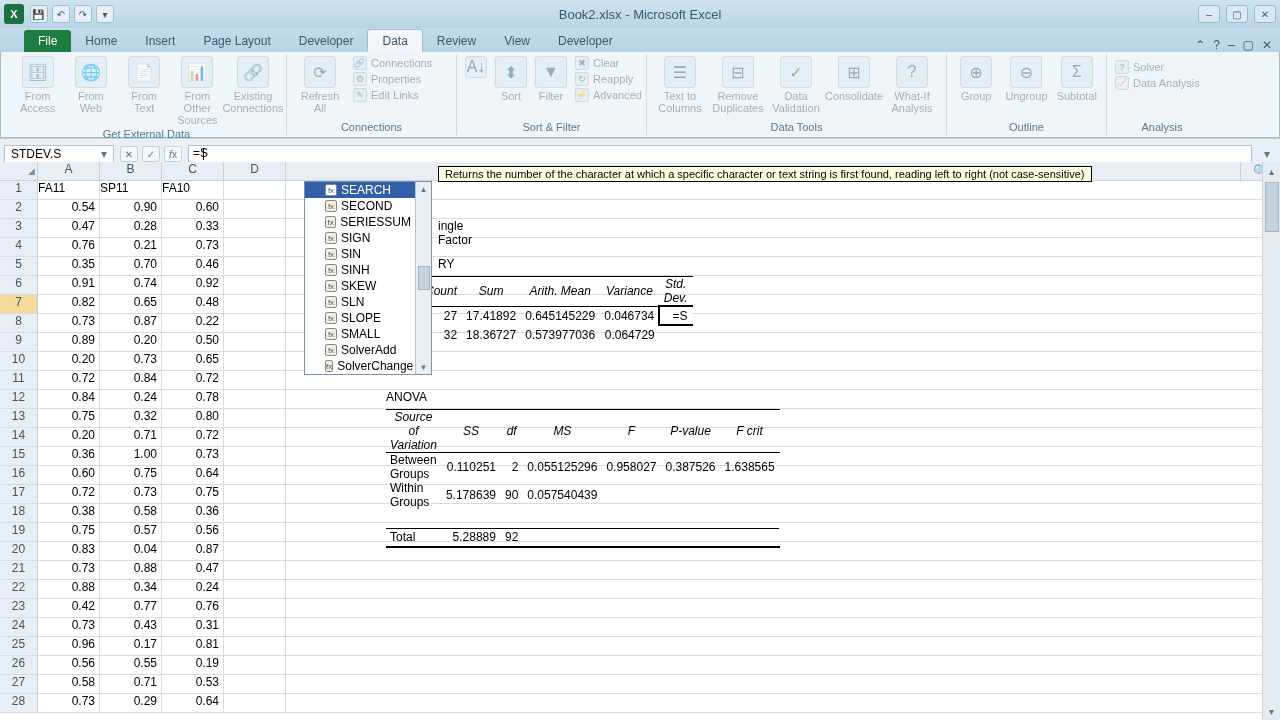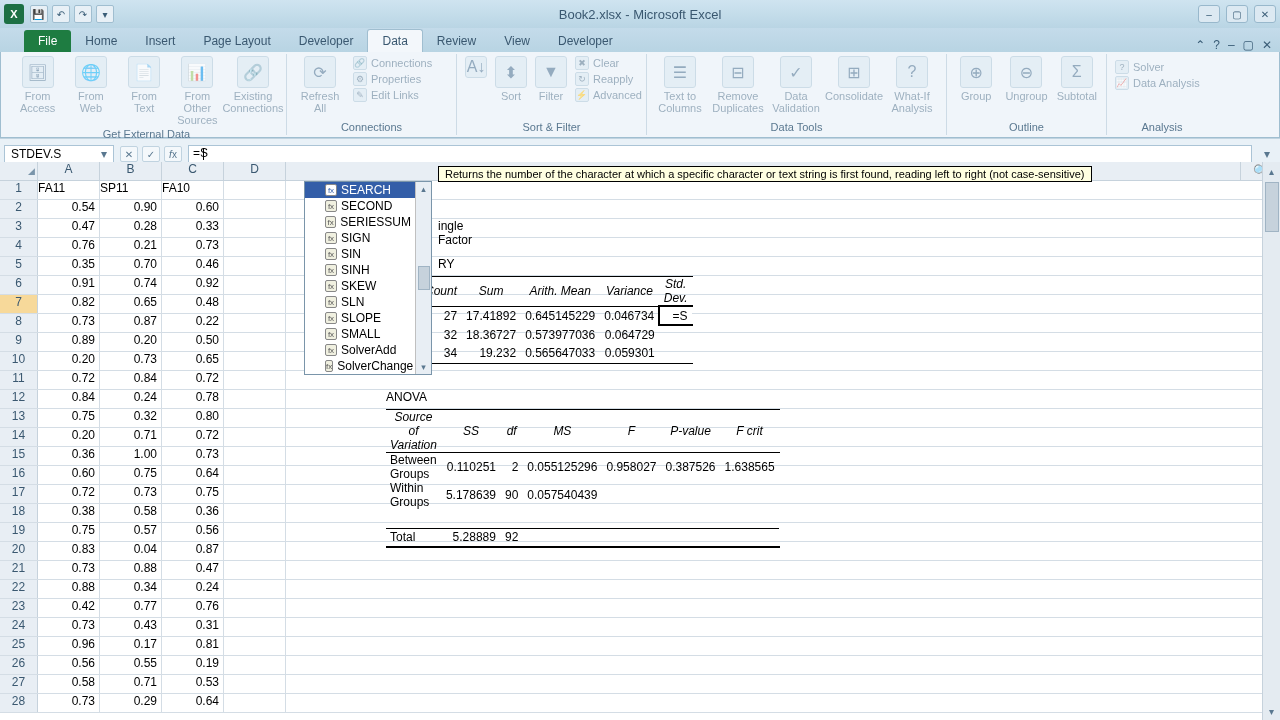--- a/index.html
+++ b/index.html
@@ -566,28 +566,20 @@
         <td class="active-cell">=S</td>
       </tr>
       <tr>
         <td></td>
             <td>32</td>
             <td>18.36727</td>
             <td>0.573977036</td>
             <td>0.064729</td>
             <td></td>
       </tr>
-      <tr class="anova-sep">
-        <td></td>
-            <td>34</td>
-            <td>19.232</td>
-            <td>0.565647033</td>
-            <td>0.059301</td>
-            <td></td>
-      </tr>
     </tbody>
       </table>
 
     <div style="position:absolute; top:209px; left:100px;" class="section-title">ANOVA</div>
     <table class="anova-tbl" style="position:absolute; top:228px; left:100px;">
       <tbody>
           <tr class="anova-hdr">
         <td style="width:124px;">Source of Variation</td>
         <td style="width:62px;">SS</td>
         <td style="width:62px;">df</td>

